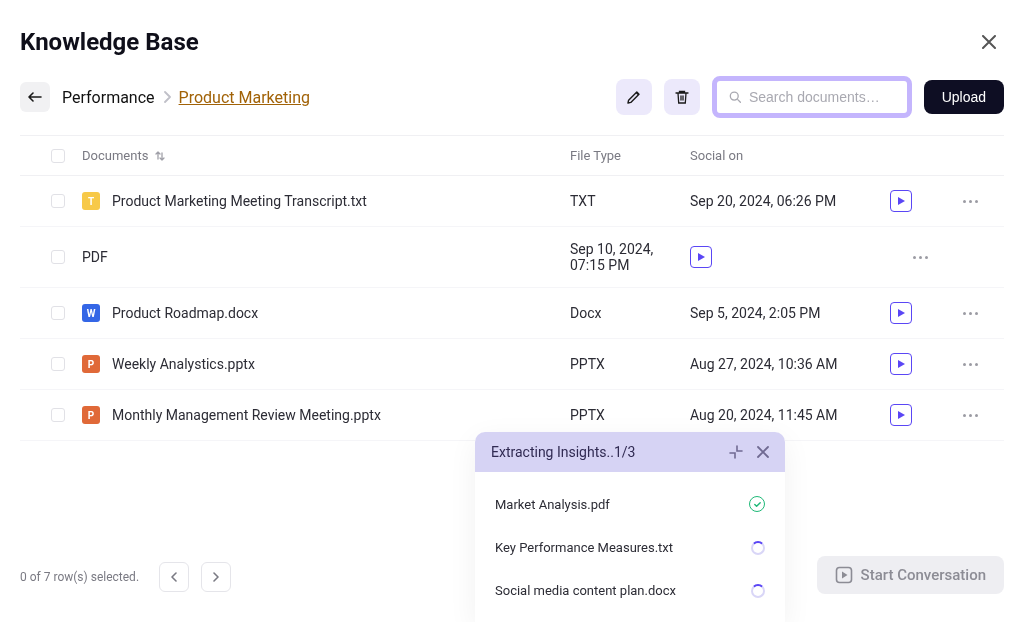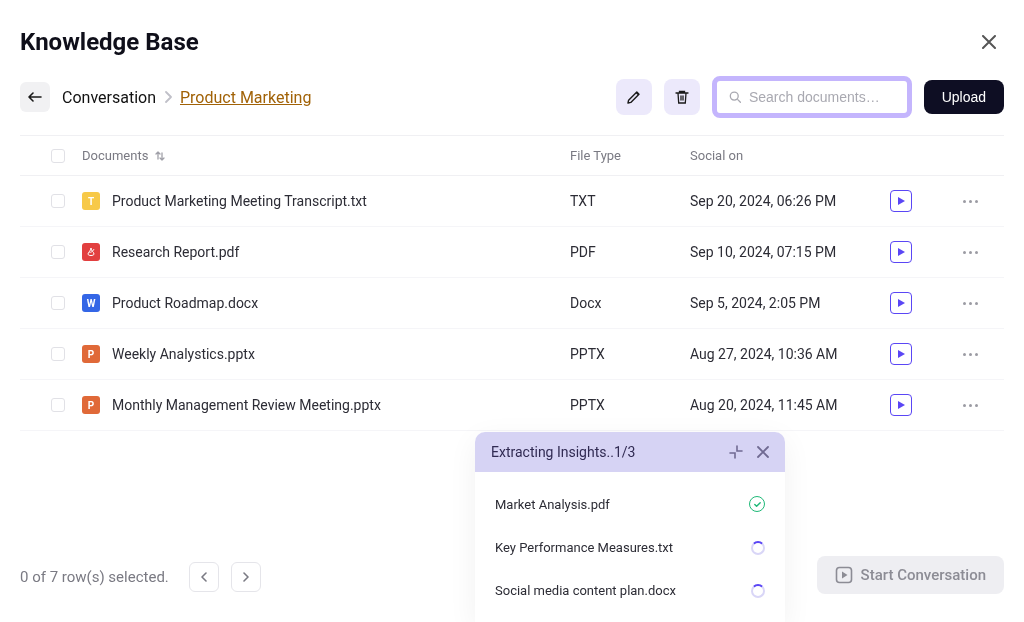--- a/index.html
+++ b/index.html
@@ -183,21 +183,21 @@
     }
 
     .footer {
       position: absolute;
       bottom: 30px;
       left: 20px;
       display: flex;
       align-items: center;
       gap: 12px;
     }
-    .selection-count { font-size: 15px; color: #7a7a83; margin-right: 8px;}
+    .selection-count { font-size: 12px; color: #7a7a83; margin-right: 8px;}
     .pager-btn {
       width: 30px; height: 30px; border: 1px solid #e5e5ea; border-radius: 6px;
       display: flex; align-items: center; justify-content: center; cursor: pointer;
       color: #7a7a83;
     }
 
     .start-convo {
       position: absolute;
       bottom: 28px;
       right: 20px;
@@ -269,21 +269,21 @@
   </div>
 </div>
 
 <div class="toolbar">
   <div class="back-btn">
     <svg width="14" height="14" viewBox="0 0 14 14">
       <path d="M13 7 H1 M5 3 L1 7 L5 11" stroke="#1a1a1a" stroke-width="1.6" fill="none" stroke-linecap="round" stroke-linejoin="round"></path>
     </svg>
   </div>
   <div class="breadcrumb">
-    <span class="crumb-link">Conversation</span>
+    <span class="crumb-link">Performance</span>
     <span class="crumb-sep">
       <svg width="8" height="12" viewBox="0 0 8 12">
           <path d="M2 1 L7 6 L2 11" stroke="#c0c0c8" stroke-width="1.8" fill="none" stroke-linecap="round" stroke-linejoin="round"></path>
         </svg>
     </span>
     <span class="crumb-current">Product Marketing</span>
   </div>
   <div class="toolbar-spacer"></div>
   <div class="icon-btn">
     <svg width="16" height="16" viewBox="0 0 16 16">
@@ -344,28 +344,20 @@
           <div class="more-dots">
             <span></span>
             <span></span>
             <span></span>
           </div>
         </div>
       </div>
       <div class="row">
         <div class="checkbox-cell">
           <div class="checkbox"></div>
-        </div>
-        <div class="name-cell">
-          <div class="file-icon fi-pdf">
-            <svg width="10" height="10" viewBox="0 0 10 10">
-              <path d="M5 1 C5 4 2 5 2 7 C2 9 8 9 8 7 C8 5 5 4 5 1 M3 5 C5 6 7 4 8 2" stroke="#fff" stroke-width="1" fill="none"></path>
-            </svg>
-          </div>
-          <span>Research Report.pdf</span>
         </div>
         <div>PDF</div>
         <div>Sep 10, 2024, 07:15 PM</div>
         <div>
           <div class="play-btn">
             <div class="play-triangle"></div>
           </div>
         </div>
         <div>
           <div class="more-dots">

